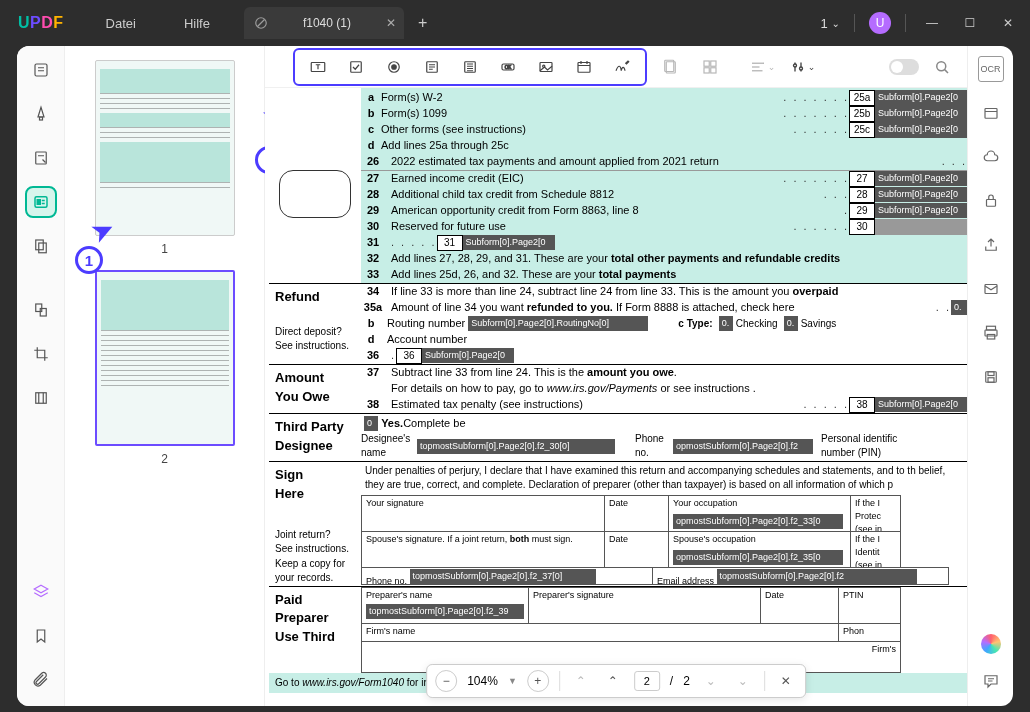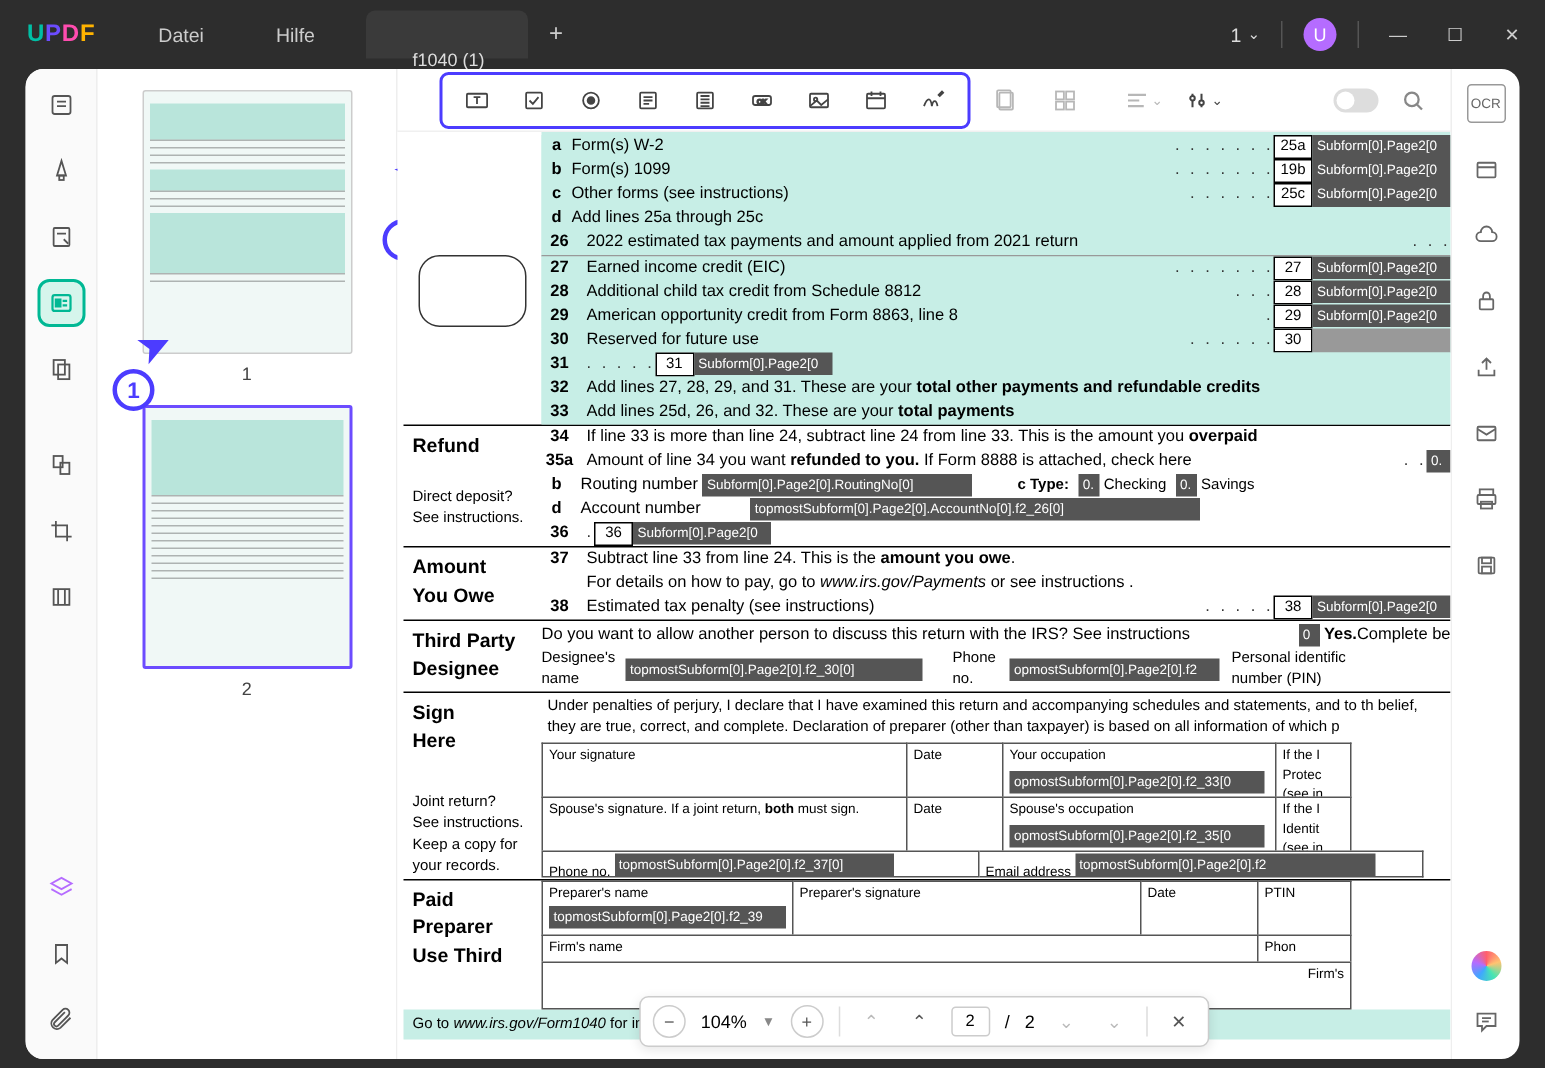--- a/index.html
+++ b/index.html
@@ -4,21 +4,21 @@
 <style>
   * { box-sizing: border-box; margin: 0; padding: 0; font-family: -apple-system, BlinkMacSystemFont, "Segoe UI", Arial, sans-serif; }
   body { background: #2d2d2d; width: 1030px; height: 712px; overflow: hidden; font-size: 12px; }
   .titlebar { height: 46px; background: #2d2d2d; display: flex; align-items: center; color: #ddd; }
   .logo { font-weight: 700; font-size: 16px; padding: 0 18px; letter-spacing: 0.5px; }
   .logo .u { color: #00bfa5; }
   .logo .p { color: #6c4cff; }
   .logo .d { color: #ff4caf; }
   .logo .f { color: #ffb300; }
   .menu-item { padding: 0 24px; font-size: 13px; color: #ccc; cursor: pointer; }
-  .tab { display: flex; align-items: center; height: 32px; background: #3a3a3a; border-radius: 6px 6px 0 0; margin-left: 10px; padding: 0 8px 0 10px; font-size: 12px; color: #ddd; gap: 26px; flex-direction: column; }
+  .tab { display: flex; align-items: center; height: 32px; background: #3a3a3a; border-radius: 6px 6px 0 0; margin-left: 10px; padding: 0 8px 0 10px; font-size: 12px; color: #ddd; gap: 14px; }
   .tab .ic { width: 14px; height: 14px; opacity: 0.6; }
   .tab .close { opacity: 0.7; cursor: pointer; }
   .tab-add { margin-left: 14px; font-size: 16px; color: #ccc; cursor: pointer; }
   .title-right { margin-left: auto; display: flex; align-items: center; gap: 14px; padding-right: 10px; }
   .title-sep { width: 1px; height: 18px; background: #555; }
   .account-drop { display: flex; align-items: center; gap: 4px; color: #ddd; font-size: 13px; }
   .avatar { width: 22px; height: 22px; border-radius: 50%; background: #b56cff; color: #fff; display: flex; align-items: center; justify-content: center; font-size: 12px; }
   .winbtn { width: 24px; height: 24px; display: flex; align-items: center; justify-content: center; color: #ccc; cursor: pointer; }
 
   .workspace { position: absolute; left: 17px; top: 46px; right: 17px; bottom: 6px; background: #fff; border-radius: 12px; display: flex; overflow: hidden; }
@@ -352,21 +352,21 @@
               <span class="ln-subtag">a</span>
               <span class="ln-text">Form(s) W-2</span>
               <span class="dot"> . . . . . . . </span>
               <span class="ln-box">25a</span>
               <span class="field-hl" style="width:92px">Subform[0].Page2[0</span>
             </div>
           <div class="form-line" style="background:#c7eee6">
               <span class="ln-subtag">b</span>
               <span class="ln-text">Form(s) 1099</span>
               <span class="dot"> . . . . . . . </span>
-              <span class="ln-box">19b</span>
+              <span class="ln-box">25b</span>
               <span class="field-hl" style="width:92px">Subform[0].Page2[0</span>
             </div>
           <div class="form-line" style="background:#c7eee6">
               <span class="ln-subtag">c</span>
               <span class="ln-text">Other forms (see instructions)</span>
               <span class="dot"> . . . . . . </span>
               <span class="ln-box">25c</span>
               <span class="field-hl" style="width:92px">Subform[0].Page2[0</span>
             </div>
           <div class="form-line" style="background:#c7eee6">
@@ -443,21 +443,21 @@
                 <span class="ln-text"><span>If line 33 is more than line 24, subtract line 24 from line 33. This is the amount you </span><b>overpaid</b></span>
               </div>
             <div class="form-line">
                 <span class="ln-tag">35a</span>
                 <span style="width:6px"></span>
                 <span class="ln-text"><span>Amount of line 34 you want </span><b>refunded to you.</b><span> If Form 8888 is attached, check here</span></span>
                 <span class="dot"> . . </span>
                 <span class="field-hl" style="width:16px">0.</span>
               </div>
             <div class="form-line"><span class="ln-subtag">b</span><span style="width:6px"></span><span>Routing number</span>&nbsp;<span class="field-hl" style="width:180px">Subform[0].Page2[0].RoutingNo[0]</span><span style="width:30px"></span><b class="small">c Type:</b>&nbsp;&nbsp;<span class="field-hl" style="width:14px">0.</span>&nbsp;<span class="small">Checking</span>&nbsp;&nbsp;<span class="field-hl" style="width:14px">0.</span>&nbsp;<span class="small">Savings</span></div>
-            <div class="form-line"><span class="ln-subtag">d</span><span style="width:6px"></span><span>Account number</span>&nbsp;<span style="width:30px"></span><span class="field-hl" style="width:300px">topmostSubform[0].Page2[0].AccountNo[0].f2_26[0]</span></div>
+            <div class="form-line"><span class="ln-subtag">d</span><span style="width:6px"></span><span>Account number</span>&nbsp;<span style="width:30px"></span></div>
             <div class="form-line">
                 <span class="ln-tag">36</span>
                 <span style="width:6px"></span>
                 <span class="dot"> . </span>
                 <span class="ln-box">36</span>
                 <span class="field-hl" style="width:92px">Subform[0].Page2[0</span>
               </div>
           </div>
         </div>
 
@@ -486,21 +486,21 @@
               </div>
           </div>
         </div>
 
         <div class="section-row">
           <div class="sec-label">
               <div>Third Party</div>
               <div>Designee</div>
             </div>
           <div class="sec-body">
-            <div class="form-line" style="white-space:normal;align-items:flex-start;padding-top:2px"><span style="flex:1;text-align:justify">Do you want to allow another person to discuss this return with the IRS? See instructions</span>&nbsp;<span class="field-hl" style="width:14px">0</span>&nbsp;<b>Yes.</b><span> Complete be</span></div>
+            <div class="form-line" style="white-space:normal;align-items:flex-start;padding-top:2px">&nbsp;<span class="field-hl" style="width:14px">0</span>&nbsp;<b>Yes.</b><span> Complete be</span></div>
             <div class="form-line">
                 <span class="small" style="width:56px">Designee's name</span>
                 <span class="field-hl" style="width:198px">topmostSubform[0].Page2[0].f2_30[0]</span>
                 <span style="width:20px"></span>
                 <span class="small" style="width:38px">Phone no.</span>
                 <span class="field-hl" style="width:140px">opmostSubform[0].Page2[0].f2</span>
                 <span style="width:8px"></span>
                 <span class="small" style="width:90px">Personal identific number (PIN)</span>
               </div>
           </div>

